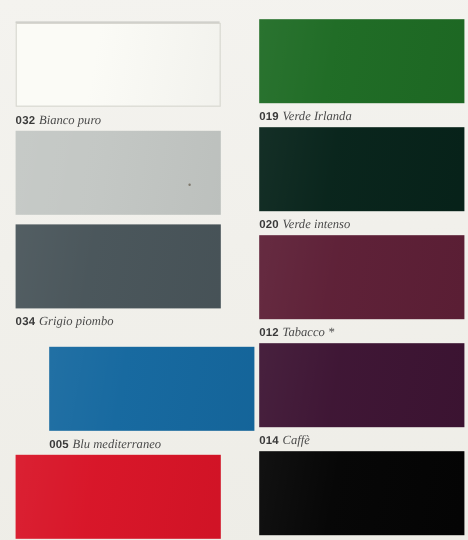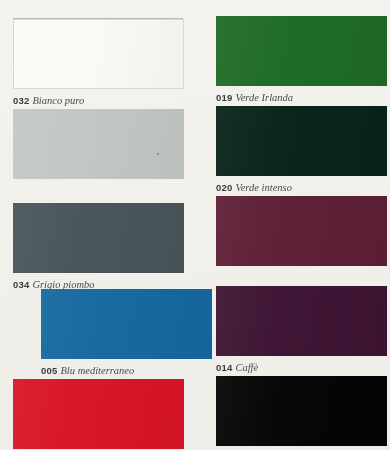--- a/index.html
+++ b/index.html
@@ -107,21 +107,21 @@
   <div class="column col-left">
       <div class="cell" style="top: 19px;">
         <div class="swatch bordered" style="background: rgb(251, 251, 246);"></div>
         <div class="label"><span class="code">032</span><span class="name">Bianco puro</span></div>
       </div>
       <div class="cell" style="top: 109px;">
         <div class="swatch" style="background: rgb(195, 199, 196);">
           <div class="speck" style="left: 144px; top: 44px;"></div>
         </div>
       </div>
-      <div class="cell" style="top: 203px;">
+      <div class="cell" style="top: 187px;">
         <div class="swatch" style="background: rgb(73, 85, 90);"></div>
         <div class="label"><span class="code">034</span><span class="name">Grigio piombo</span></div>
       </div>
       <div class="cell" style="top: 289px; padding-left: 28px;">
         <div class="swatch" style="background: rgb(21, 104, 159);"></div>
         <div class="label"><span class="code">005</span><span class="name">Blu mediterraneo</span></div>
       </div>
       <div class="cell" style="top: 379px;">
         <div class="swatch" style="background: rgb(216, 20, 39);"></div>
       </div>
@@ -130,20 +130,21 @@
       <div class="cell" style="top: 16px;">
         <div class="swatch" style="background: rgb(30, 107, 36);"></div>
         <div class="label"><span class="code">019</span><span class="name">Verde Irlanda</span></div>
       </div>
       <div class="cell" style="top: 106px;">
         <div class="swatch" style="background: rgb(7, 35, 26);"></div>
         <div class="label"><span class="code">020</span><span class="name">Verde intenso</span></div>
       </div>
       <div class="cell" style="top: 196px;">
         <div class="swatch" style="background: rgb(93, 31, 54);"></div>
+        <div class="label"><span class="code">012</span><span class="name">Tabacco *</span></div>
       </div>
       <div class="cell" style="top: 286px;">
         <div class="swatch" style="background: rgb(61, 20, 51);"></div>
         <div class="label"><span class="code">014</span><span class="name">Caffè</span></div>
       </div>
       <div class="cell" style="top: 376px;">
         <div class="swatch" style="background: rgb(4, 4, 4);"></div>
       </div>
     </div>
 

